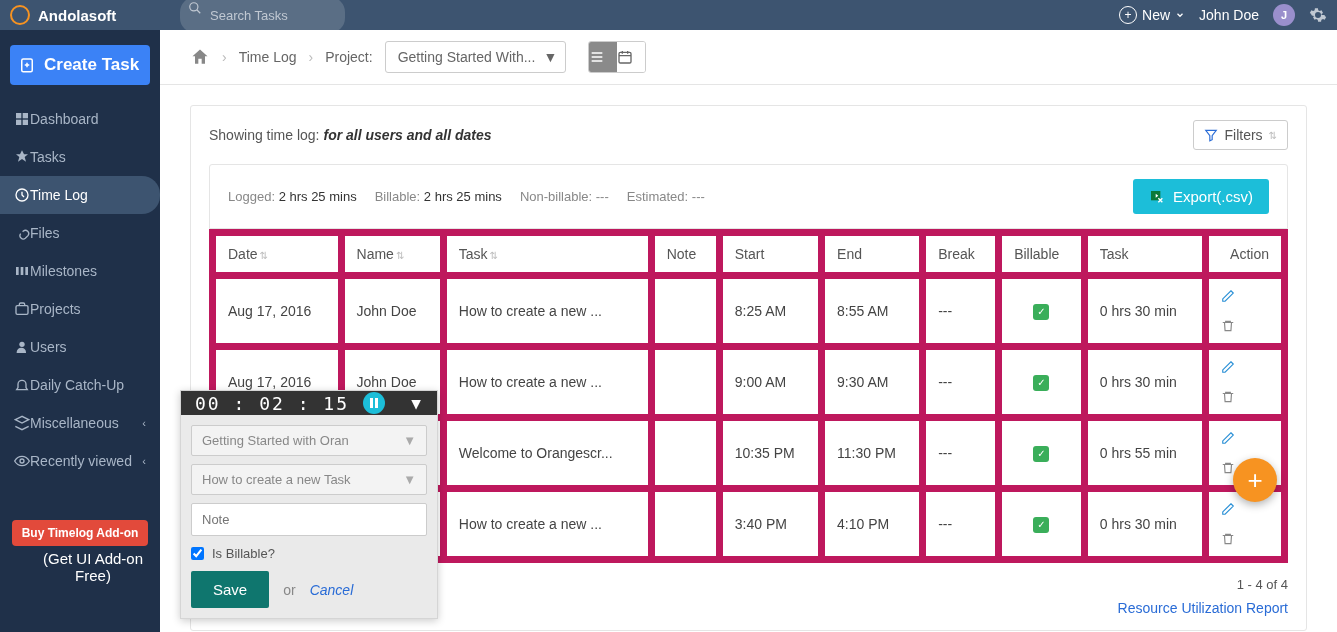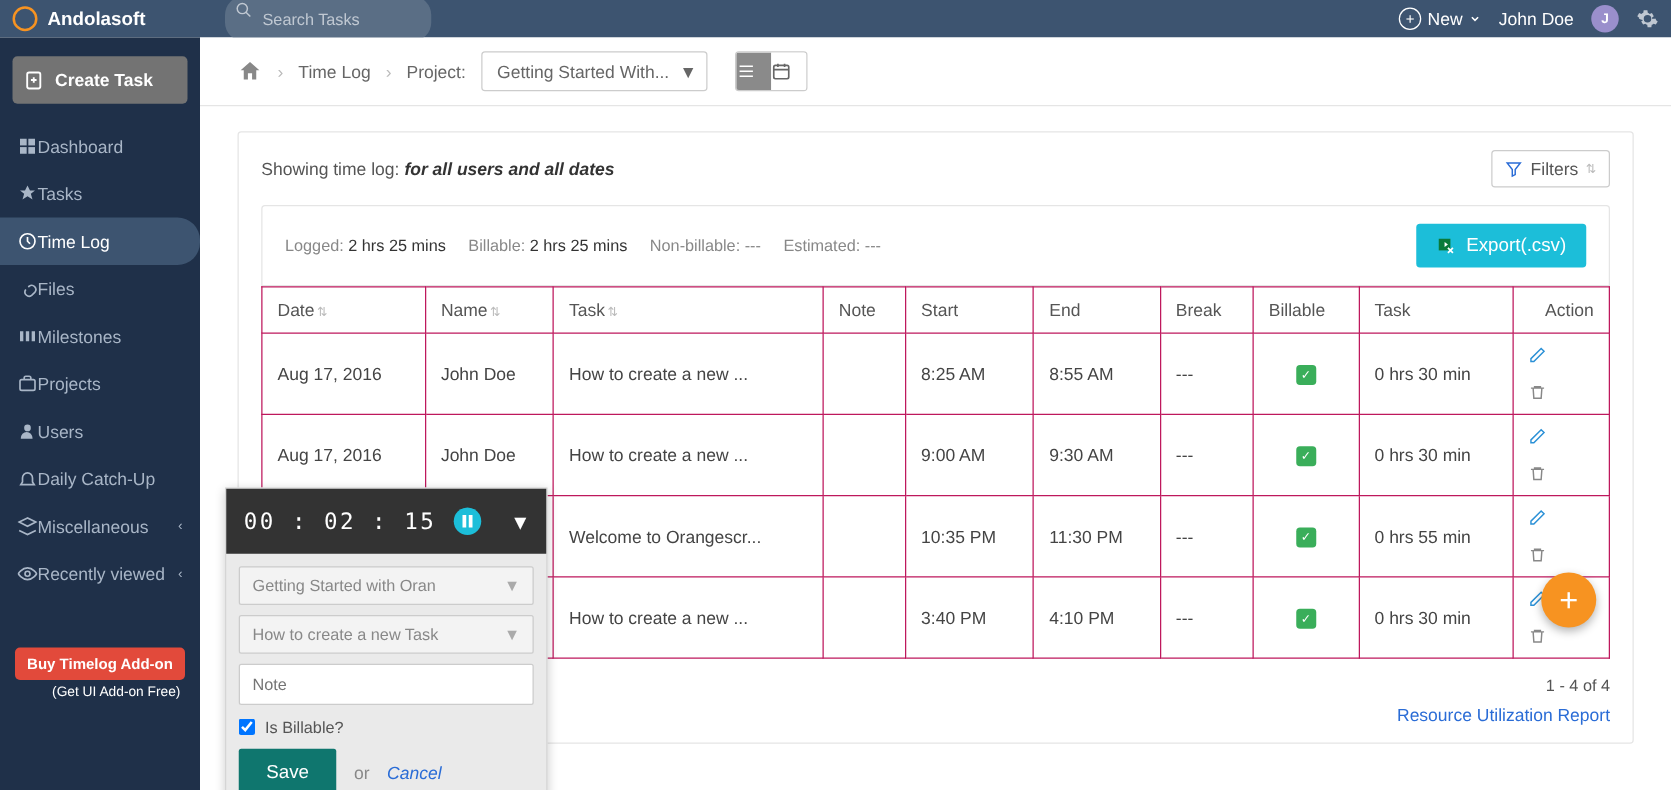--- a/index.html
+++ b/index.html
@@ -17,27 +17,27 @@
 .search-box .sicon { position: absolute; left: 8px; top: 4px; color: #c0c8d2; }
 .topbar-right { margin-left: auto; display: flex; align-items: center; gap: 14px; }
 .new-btn { display: flex; align-items: center; gap: 5px; color: #fff; cursor: pointer; }
 .plus-circle { width: 18px; height: 18px; border: 1.5px solid #fff; border-radius: 50%; display: flex; align-items: center; justify-content: center; font-size: 12px; }
 .user-name { color: #fff; }
 .avatar { width: 22px; height: 22px; border-radius: 50%; background: #9a8fcc; color: #fff; display: flex; align-items: center; justify-content: center; font-size: 11px; font-weight: bold; }
 .gear { color: #c0c8d2; font-size: 16px; cursor: pointer; }
 
 
 .sidebar { position: absolute; top: 30px; left: 0; bottom: 0; width: 160px; background: #1f3049; color: #a9b6c7; padding-top: 10px; }
-.create-task { margin: 5px 10px 15px; background: #737373; color: #fff; border-radius: 4px; padding: 10px 8px; font-size: 14px; font-weight: bold; display: flex; align-items: center; gap: 8px; cursor: pointer; }
+.create-task { margin: 5px 10px 15px; background: #3b82f6; color: #fff; border-radius: 4px; padding: 10px 8px; font-size: 17px; font-weight: bold; display: flex; align-items: center; gap: 8px; cursor: pointer; }
 .sidebar-item { padding: 11px 14px; display: flex; align-items: center; gap: 0; font-size: 14px; cursor: pointer; position: relative; }
 .sidebar-item.active { background: #3d5470; color: #fff; border-top-right-radius: 18px; border-bottom-right-radius: 18px; }
 .sidebar-item .chev { margin-left: auto; font-size: 11px; }
 .addon-box { margin-top: 40px; text-align: center; }
 .addon-btn { background: #e24a3b; color: #fff; border: none; border-radius: 4px; padding: 6px 10px; font-size: 12px; font-weight: bold; cursor: pointer; }
-.addon-sub { color: #fff; font-size: 11px; margin-top: 4px; padding-left: 26px; }
+.addon-sub { color: #fff; font-size: 15px; margin-top: 4px; padding-left: 26px; }
 
 
 .main { position: absolute; top: 30px; left: 160px; right: 0; bottom: 0; background: #fff; overflow: hidden; }
 .breadcrumb { height: 55px; border-bottom: 1px solid #e5e5e5; display: flex; align-items: center; padding: 0 30px; gap: 12px; color: #666; }
 .breadcrumb .sep { color: #bbb; }
 .proj-select { border: 1px solid #ccc; border-radius: 3px; padding: 7px 30px 7px 12px; font-size: 14px; position: relative; display: inline-flex; align-items: center; }
 .proj-select .caret { position: absolute; right: 8px; }
 .view-toggle { margin-left: 10px; display: flex; border: 1px solid #ccc; border-radius: 3px; overflow: hidden; }
 .view-toggle button { width: 28px; height: 30px; border: none; background: #fff; cursor: pointer; color: #666; }
 .view-toggle button.active { background: #8a8a8a; color: #fff; }
@@ -47,36 +47,36 @@
 .panel-head { padding: 14px 18px; display: flex; align-items: center; }
 .panel-head .showing { color: #555; }
 .panel-head .filter-info { font-style: italic; font-weight: bold; margin-left: 4px; }
 .filters-btn { margin-left: auto; border: 1px solid #ccc; border-radius: 3px; padding: 6px 10px; display: flex; align-items: center; gap: 6px; cursor: pointer; color: #555; }
 
 .stats-row { margin: 0 18px; border: 1px solid #e5e5e5; border-radius: 3px 3px 0 0; padding: 14px 18px; display: flex; align-items: center; gap: 18px; color: #888; font-size: 13px; }
 .stats-row .val { color: #333; }
 .export-btn { margin-left: auto; background: #1cbed9; color: #fff; border: none; border-radius: 3px; padding: 9px 16px; font-size: 15px; display: flex; align-items: center; gap: 8px; cursor: pointer; }
 
 .data-table { width: calc(100% - 36px); margin: 0 18px 14px; border-collapse: collapse; }
-.data-table th, .data-table td { text-align: left; padding: 10px 12px; border: 1px solid #be185d; font-weight: normal; }
+.data-table th, .data-table td { text-align: left; padding: 10px 12px; border: 7px solid #be185d; font-weight: normal; }
 .data-table th { color: #555; background: #fff; }
 .data-table td { color: #444; }
 .sort-icon { color: #bbb; font-size: 10px; margin-left: 2px; }
 .bill-check { display: inline-flex; width: 16px; height: 16px; background: #3aae5a; border-radius: 3px; color: #fff; align-items: center; justify-content: center; font-size: 10px; }
 .action-cell { text-align: right; white-space: nowrap; }
 .edit-ico { color: #2a90d6; cursor: pointer; margin-right: 6px; }
 .del-ico { color: #888; cursor: pointer; }
 
 .pager { text-align: right; padding: 0 18px 8px; color: #555; font-size: 13px; }
 .report-link { text-align: right; padding: 0 18px 14px; }
 .report-link a { color: #2a6cd6; text-decoration: none; font-size: 14px; }
 
 
 .timer-pop { position: absolute; left: 180px; top: 390px; width: 258px; background: #eaeaea; border: 1px solid #d5d5d5; box-shadow: 0 2px 8px rgba(0,0,0,0.2); z-index: 50; }
-.timer-head { background: #333; color: #fff; height: 52px; display: flex; align-items: center; padding: 0 14px; font-family: monospace; font-size: 18px; letter-spacing: 2px; }
+.timer-head { background: #333; color: #fff; height: 24px; display: flex; align-items: center; padding: 0 14px; font-family: monospace; font-size: 18px; letter-spacing: 2px; }
 .pause-btn { width: 22px; height: 22px; background: #1cbed9; border-radius: 50%; margin-left: 14px; display: flex; align-items: center; justify-content: center; cursor: pointer; }
 .pause-btn::before { content: ""; width: 3px; height: 10px; background: #fff; margin-right: 2px; }
 .pause-btn::after { content: ""; width: 3px; height: 10px; background: #fff; }
 .timer-caret { margin-left: auto; color: #fff; font-size: 16px; }
 .timer-body { padding: 10px; }
 .dd { background: #fff; border: 1px solid #ccc; border-radius: 2px; padding: 7px 10px; margin-bottom: 8px; color: #888; font-size: 13px; display: flex; align-items: center; background: #f3f3f3; }
 .dd .ddcaret { margin-left: auto; color: #aaa; }
 .note-input { width: 100%; border: 1px solid #ccc; border-radius: 2px; padding: 8px 10px; font-size: 13px; color: #888; margin-bottom: 10px; }
 .billable-row { display: flex; align-items: center; gap: 8px; color: #555; font-size: 13px; margin-bottom: 10px; }
 .timer-actions { display: flex; align-items: center; gap: 14px; }

